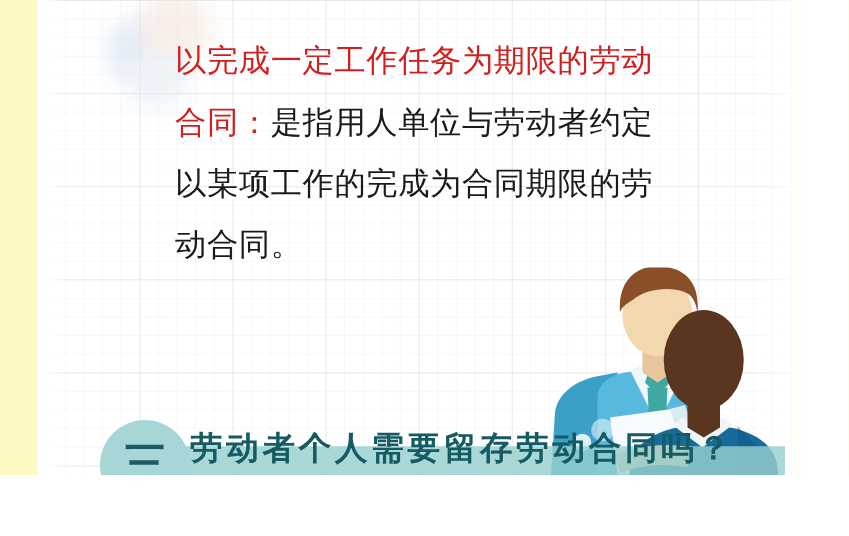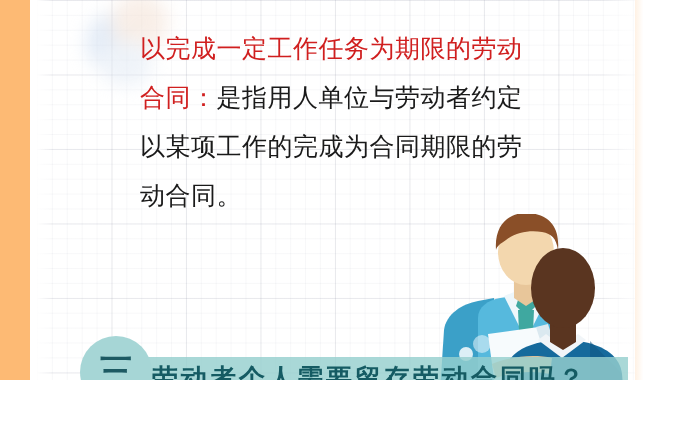--- a/index.html
+++ b/index.html
@@ -5,21 +5,21 @@
   html, body {
     margin: 0;
     padding: 0;
     background: #ffffff;
   }
   #page {
     position: relative;
     width: 679px;
     height: 380px;
     overflow: hidden;
-    background: #fdba74;
+    background: #fef9c3;
     font-family: "Liberation Sans", "DejaVu Sans", sans-serif;
   }
 
   
   #grid-bg {
     position: absolute;
     left: 37px;
     top: 0px;
     width: 598px;
     height: 429px;
@@ -101,29 +101,29 @@
     position: absolute;
     left: 118px;
     top: 357px;
     width: 510px;
     height: 44px;
     background: rgba(150, 208, 206, 0.82);
   }
   #banner-text {
     position: absolute;
     left: 152px;
-    top: 360px;
+    top: 341px;
     width: 470px;
     height: 38px;
     line-height: 38px;
     font-size: 26px;
     font-weight: bold;
     letter-spacing: 3px;
     color: #155b63;
-    font-family: Liberation Serif, serif;
+    font-family: Liberation Mono, monospace;
     white-space: nowrap;
   }
   #banner-circle {
     position: absolute;
     left: 80px;
     top: 336px;
     width: 72px;
     height: 72px;
     border-radius: 50%;
     background: #a6d6d6;

